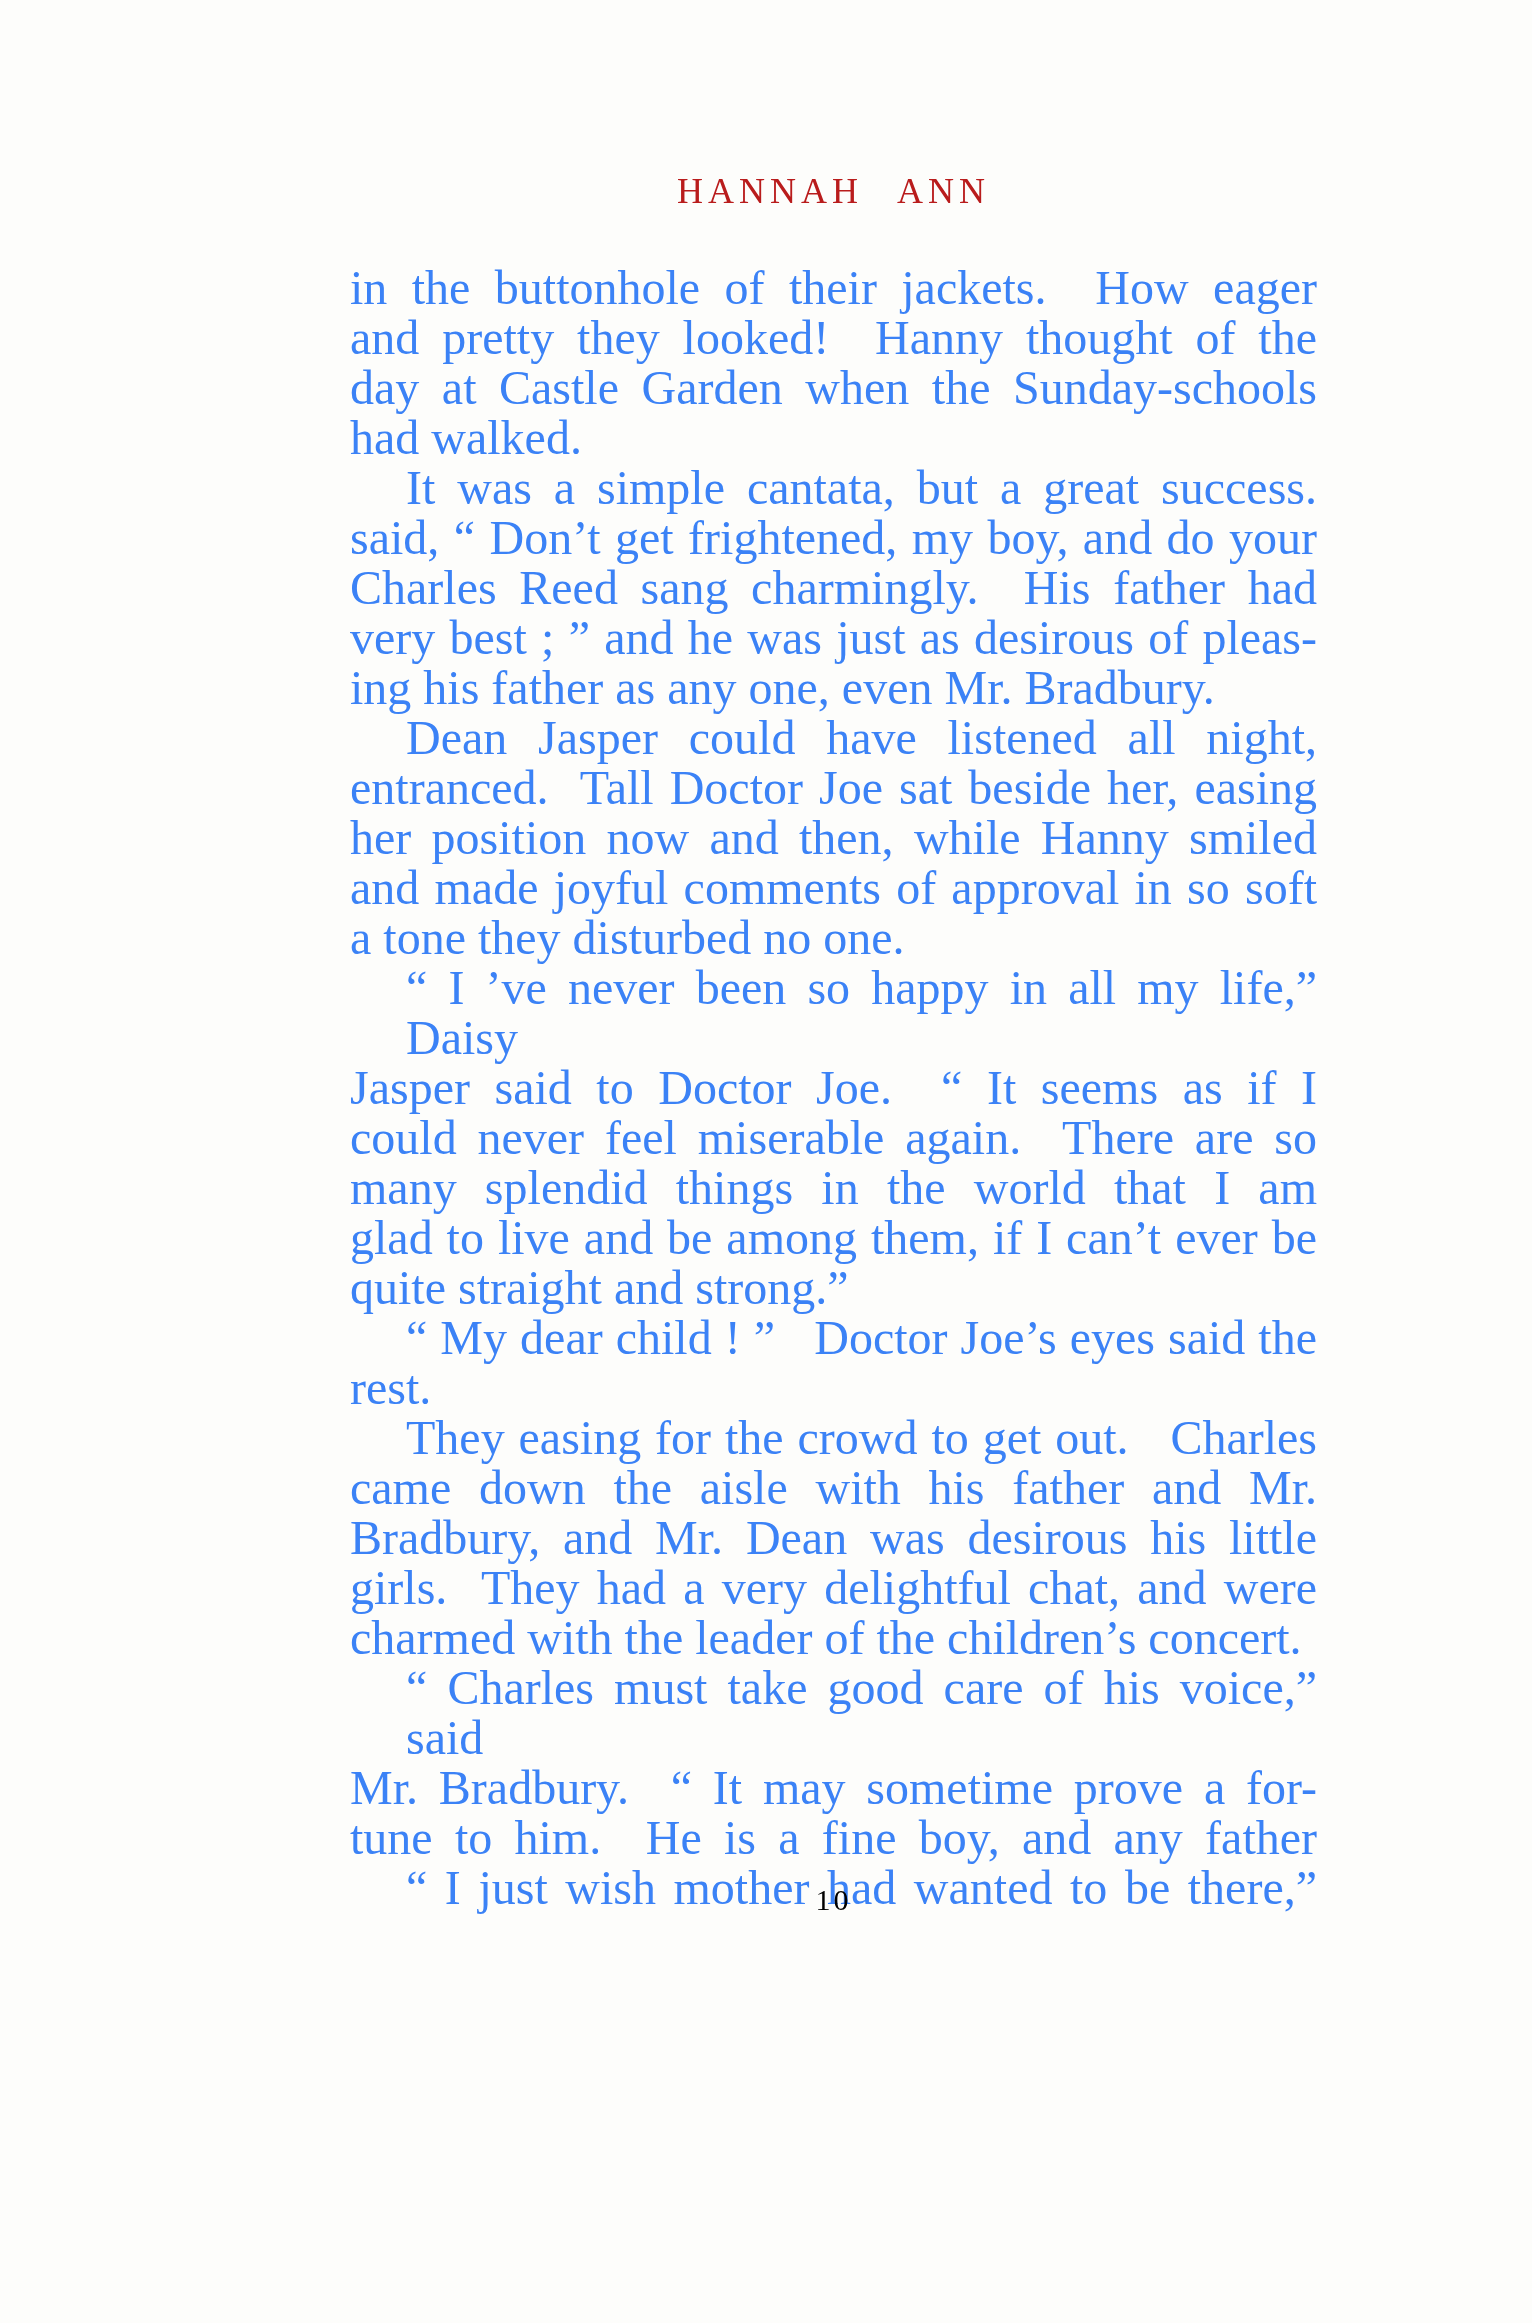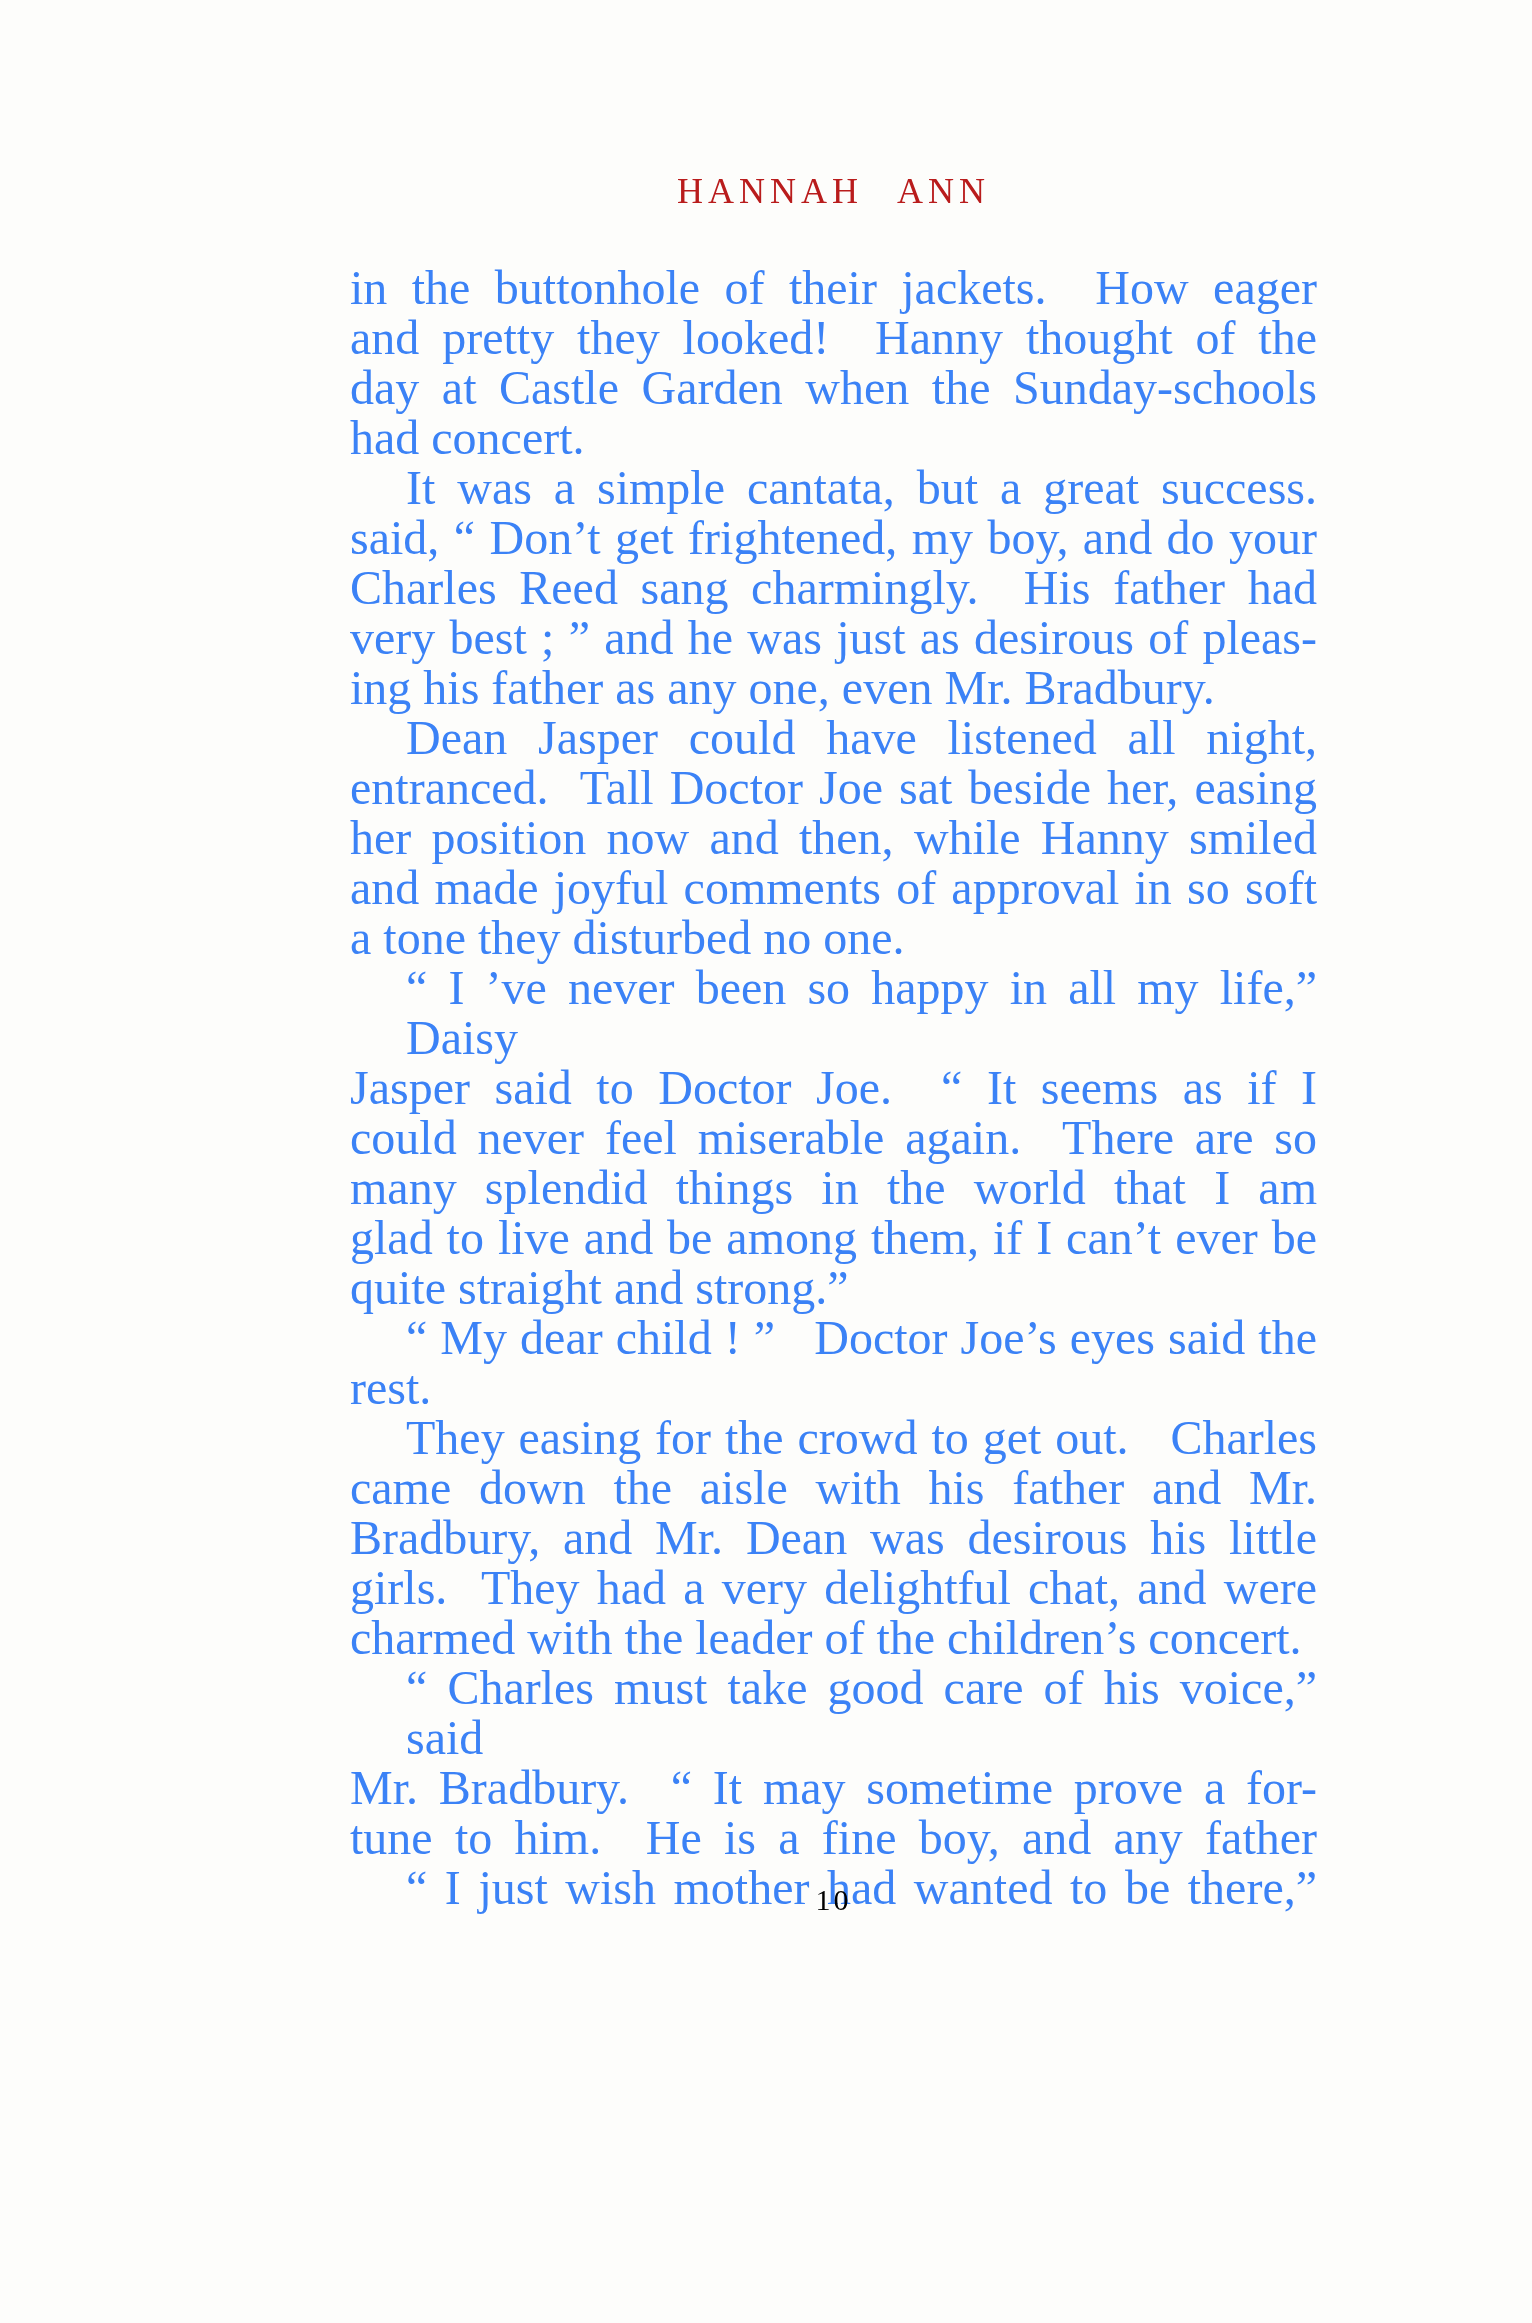--- a/index.html
+++ b/index.html
@@ -68,21 +68,21 @@
 </head>
 <body>
 
 <div class="scan-page">
   <div class="running-header">HANNAH ANN</div>
 
   <div class="text-block">
       <div class="line">in the buttonhole of their jackets.  How eager</div>
       <div class="line">and pretty they looked!  Hanny thought of the</div>
       <div class="line">day at Castle Garden when the Sunday-schools</div>
-      <div class="line para-end">had concert.</div>
+      <div class="line para-end">had walked.</div>
       <div class="line indent">It was a simple cantata, but a great success.</div>
       <div class="line">said, “ Don’t get frightened, my boy, and do your</div>
       <div class="line">Charles Reed sang charmingly.  His father had</div>
       <div class="line">very best ; ” and he was just as desirous of pleas-</div>
       <div class="line para-end">ing his father as any one, even Mr. Bradbury.</div>
       <div class="line indent">Dean Jasper could have listened all night,</div>
       <div class="line">entranced.  Tall Doctor Joe sat beside her, easing</div>
       <div class="line">her position now and then, while Hanny smiled</div>
       <div class="line">and made joyful comments of approval in so soft</div>
       <div class="line para-end">a tone they disturbed no one.</div>

